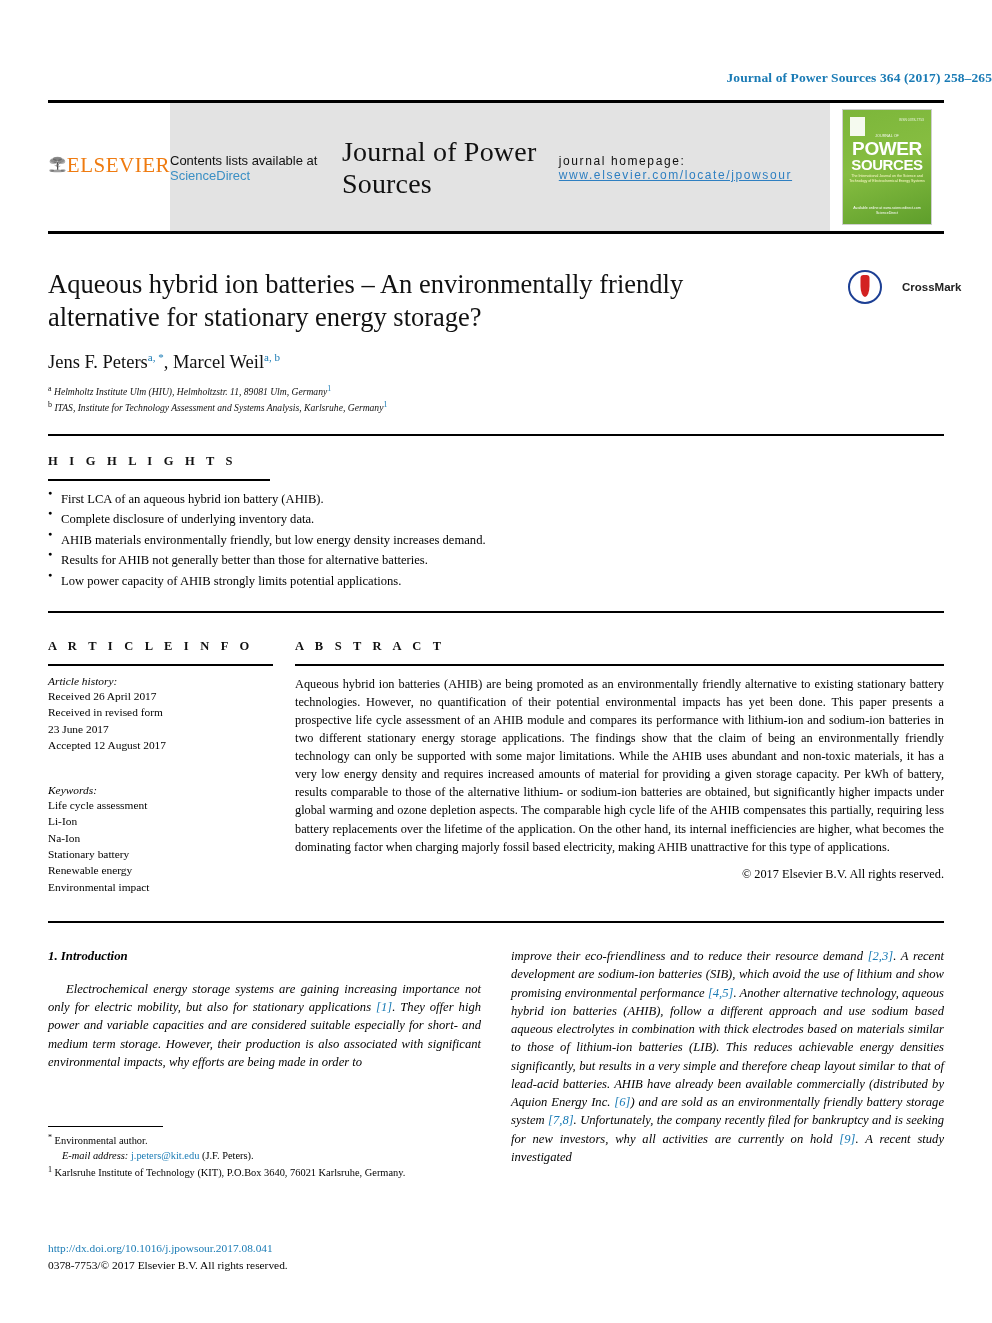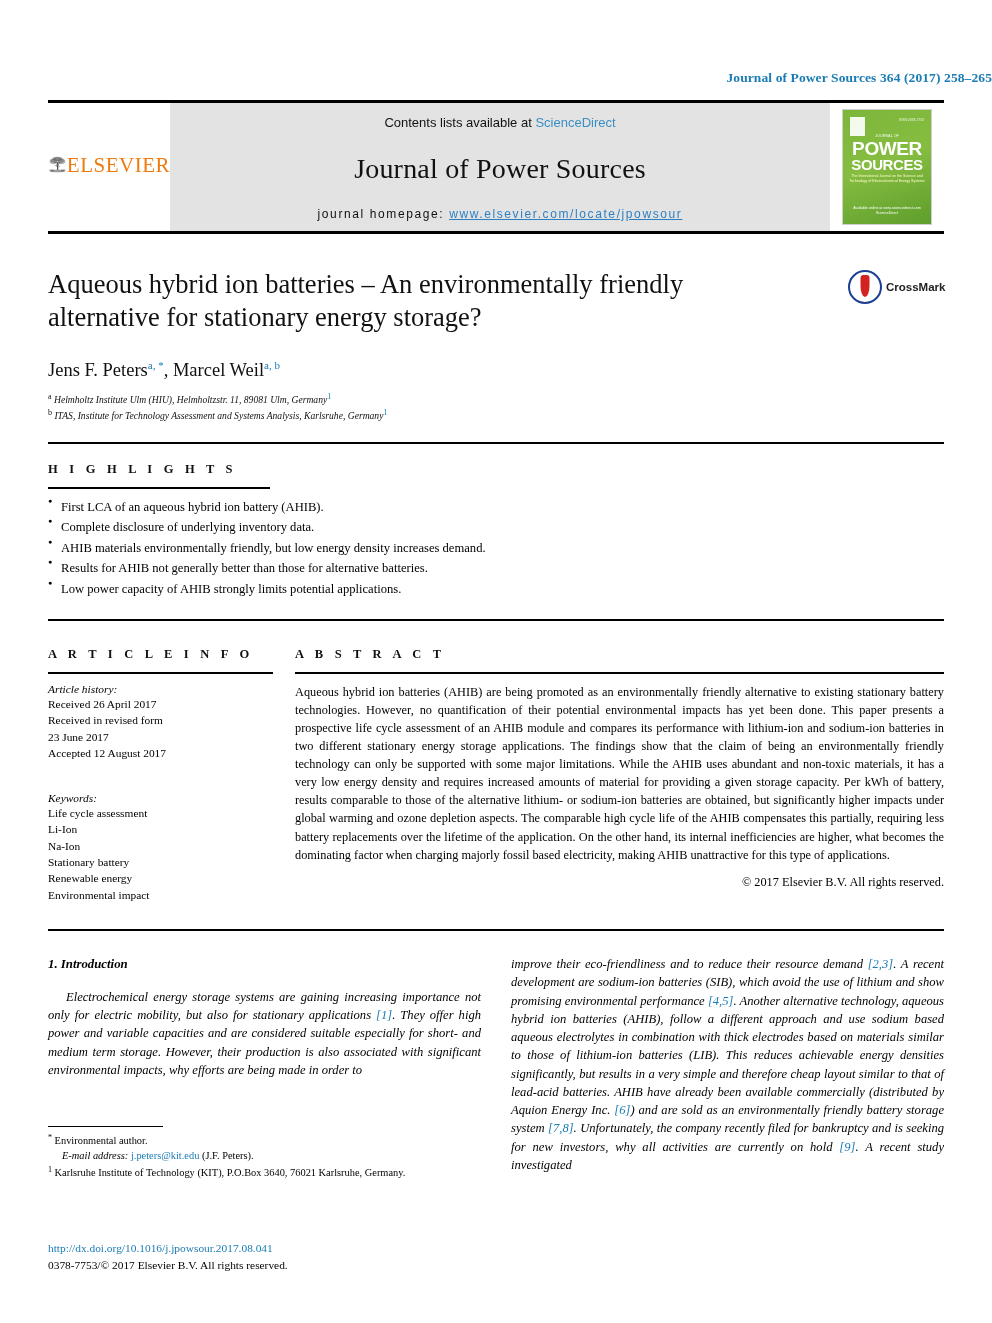--- a/index.html
+++ b/index.html
@@ -57,21 +57,21 @@
     color: #ef7b10;
     font-size: 21px;
     letter-spacing: 0.5px;
     line-height: 1;
     margin-top: 1px;
   }
   .masthead-center {
     flex: 1 1 auto;
     background: #e3e3e3;
     display: flex;
-    flex-direction: column;
+    flex-direction: row;
     justify-content: space-between;
     align-items: center;
     padding: 12px 0 10px 0;
   }
   .contents-line {
     font-family: "Liberation Sans", sans-serif;
     font-size: 13px;
     color: #111;
   }
   .contents-line .sd {
@@ -155,21 +155,21 @@
   }
   .paper-title {
     font-size: 26.5px;
     line-height: 1.26;
     font-weight: normal;
     margin: 0;
     max-width: 700px;
     color: #111;
   }
   .authors {
-    margin-top: 24px;
+    margin-top: 16px;
     font-size: 18.5px;
     color: #111;
   }
   .authors sup {
     color: #1a7bb5;
     font-size: 11px;
     vertical-align: super;
   }
   .affils {
     margin-top: 10px;
@@ -180,21 +180,21 @@
   }
   .affils sup { font-style: normal; }
   .affils sup.mark { color: #1a7bb5; }
   .crossmark {
     position: absolute;
     right: 0;
     top: 2px;
     width: 96px;
     display: flex;
     align-items: center;
-    gap: 4px;
+    gap: 20px;
   }
   .cm-badge {
     width: 30px; height: 30px; border-radius: 50%;
     background: #ffffff;
     border: 2px solid #1c3f94;
     position: relative;
     overflow: hidden;
     flex: 0 0 30px;
   }
   .cm-badge::before {

